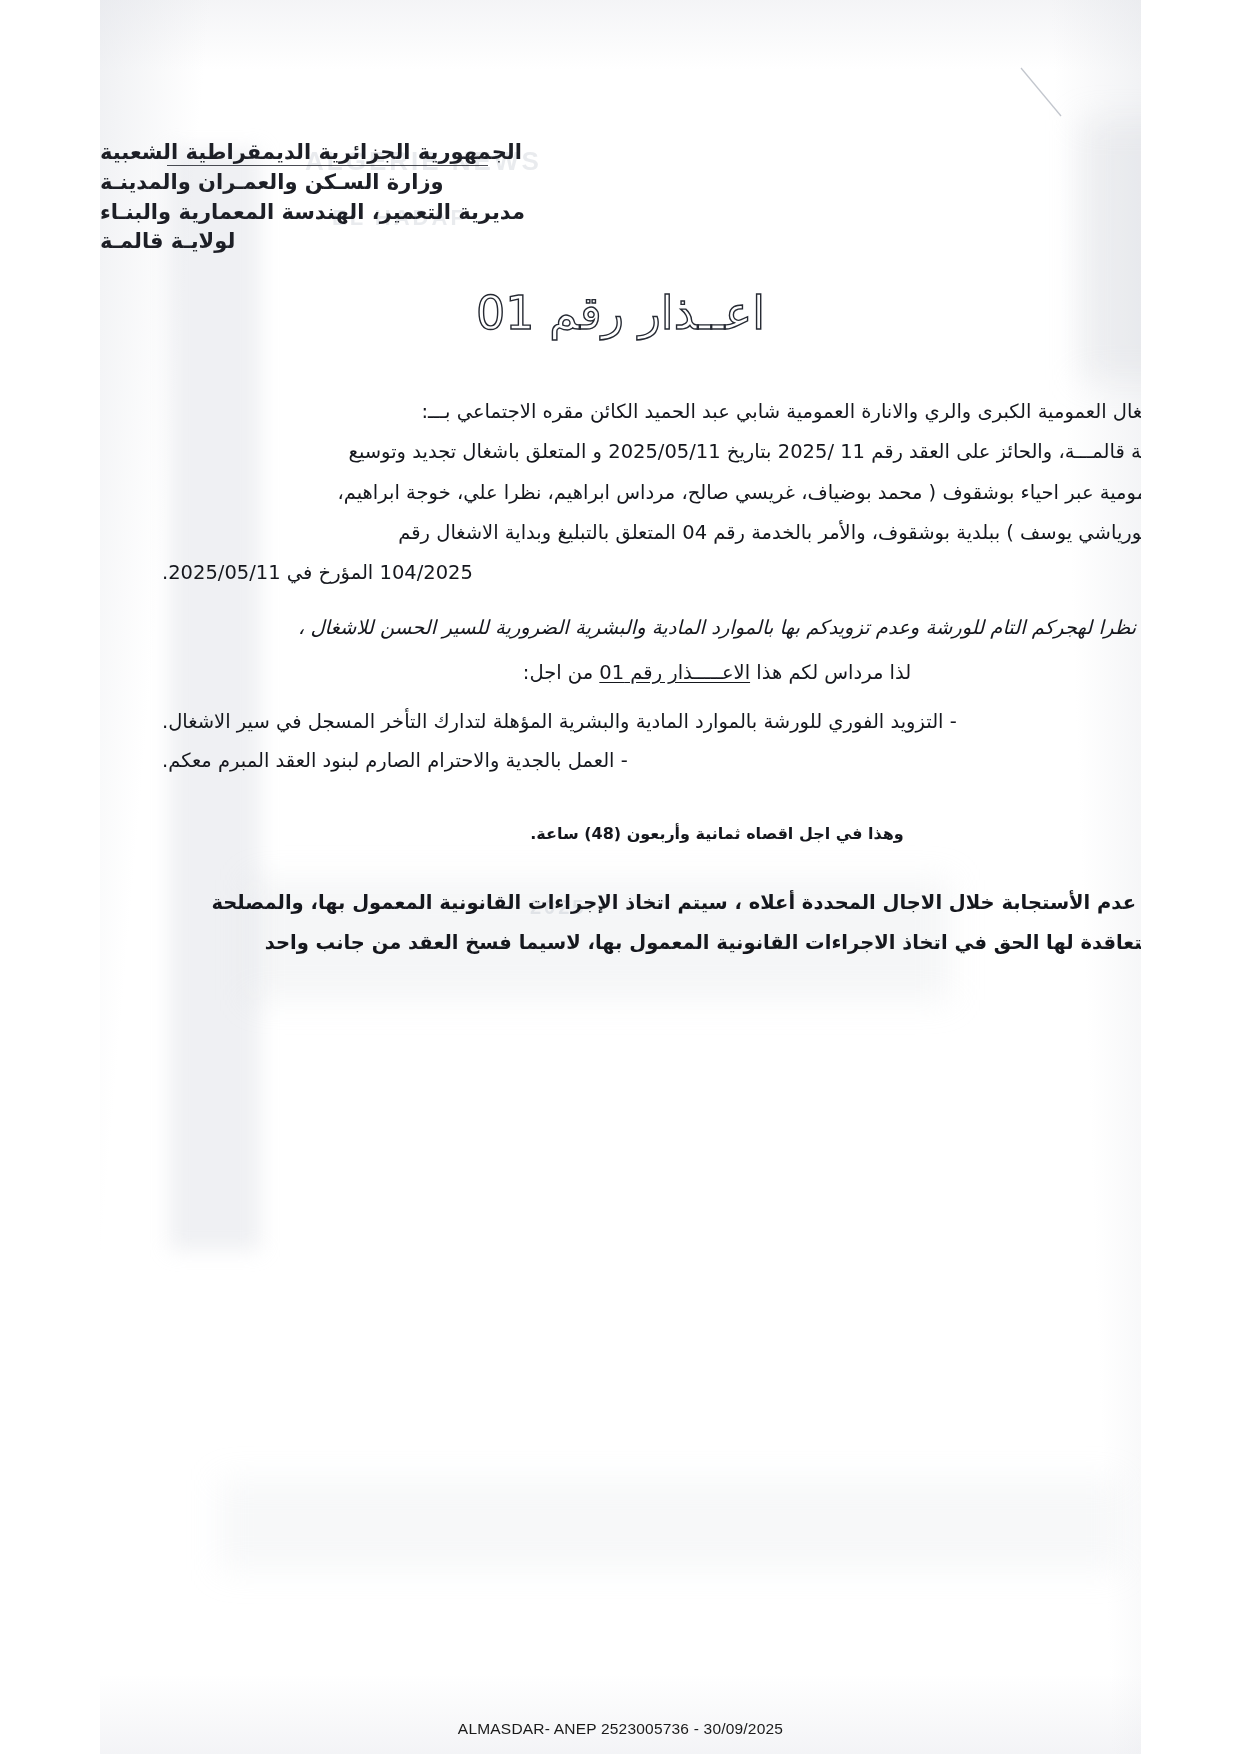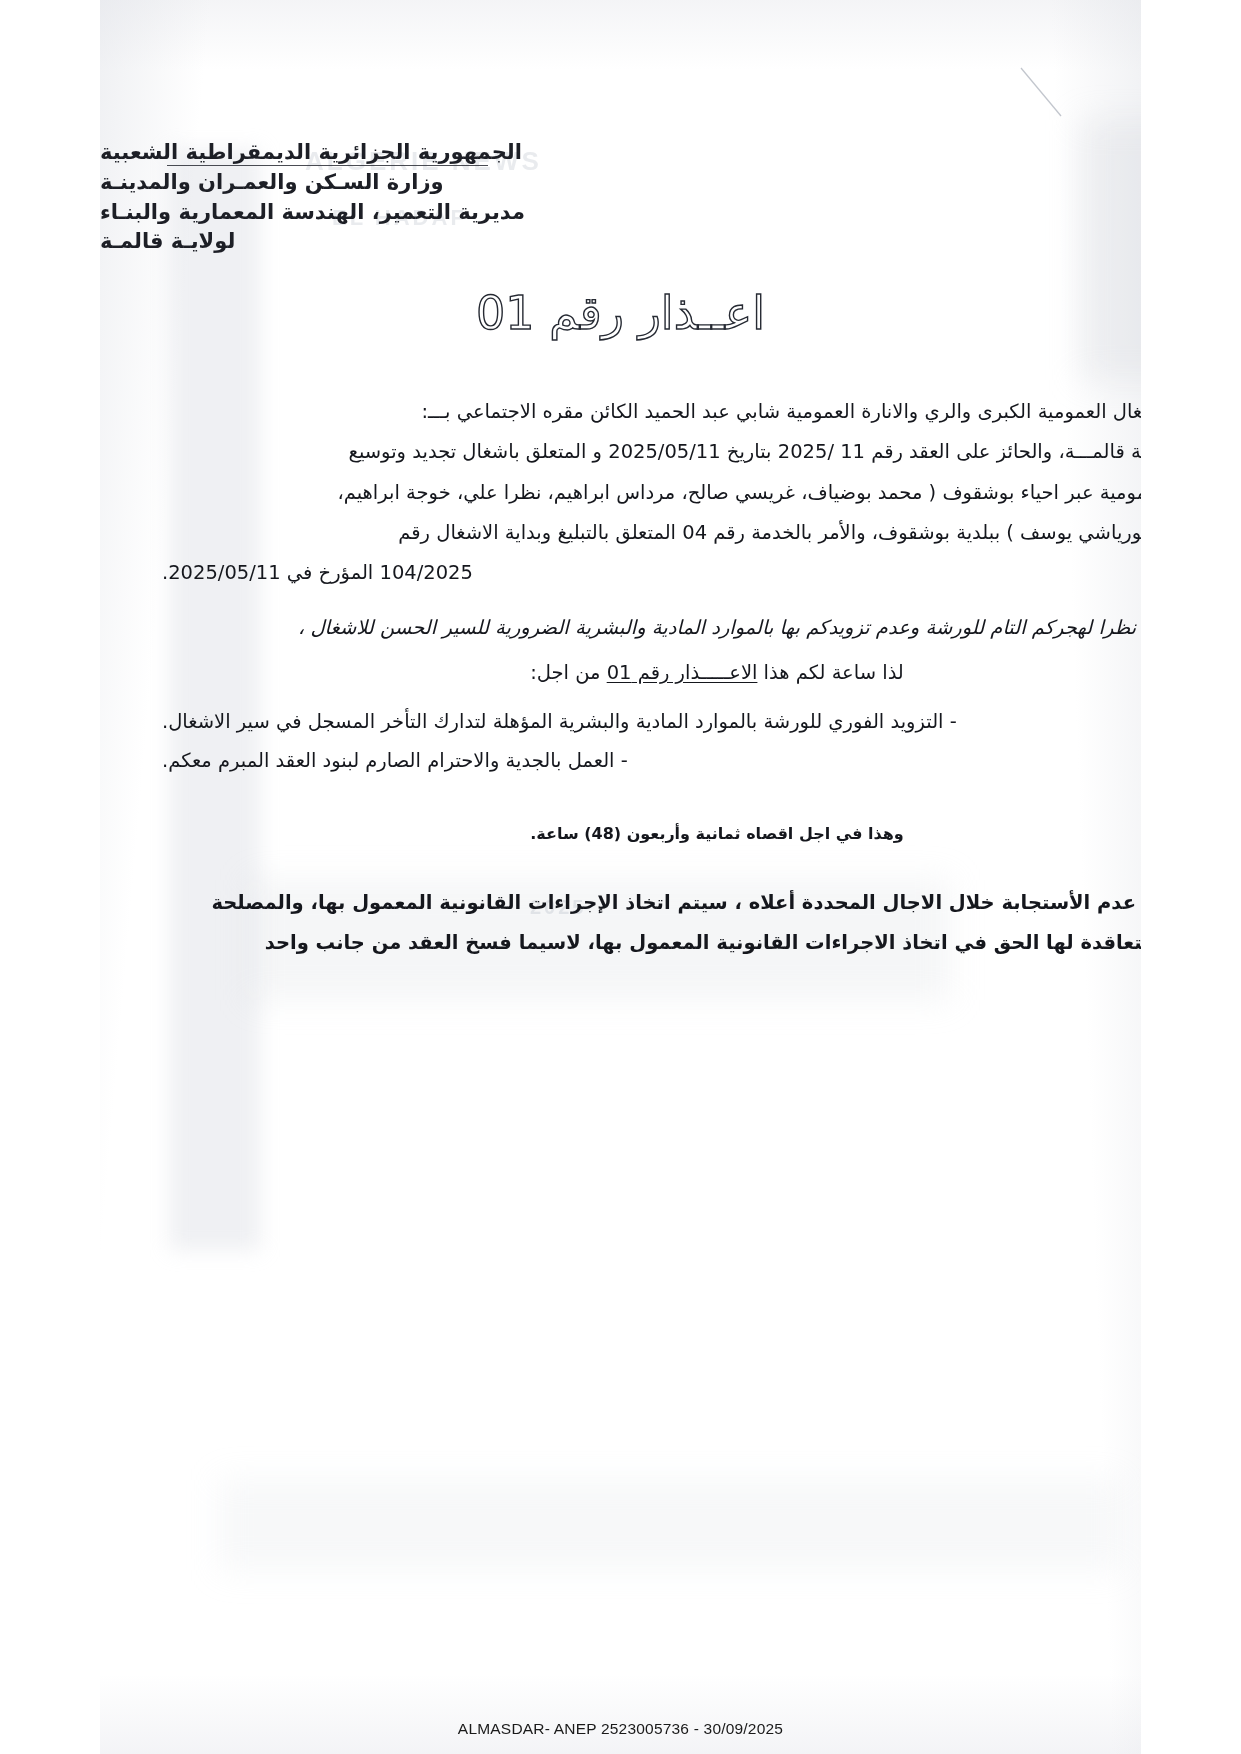--- a/index.html
+++ b/index.html
@@ -235,21 +235,21 @@
       <span class="line ljust">ان مؤسسة الاشغال العمومية الكبرى والري  والانارة العمومية  شابي عبد الحميد  الكائن مقره الاجتماعي بـــ:</span>
       <span class="line ljust">حي الناظور  ولايـة قالمـــة، والحائز على العقد  رقم 11 /2025  بتاريخ 2025/05/11 و المتعلق باشغال تجديد وتوسيع</span>
       <span class="line ljust">شبكة الانارة العمومية عبر احياء بوشقوف ( محمد بوضياف، غريسي صالح، مرداس ابراهيم، نظرا علي، خوجة ابراهيم،</span>
       <span class="line ljust">درابلية الطاهر، بورياشي يوسف ) ببلدية بوشقوف، والأمر بالخدمة رقم 04 المتعلق بالتبليغ وبداية الاشغال رقم</span>
       <span class="line lleft">104/2025 المؤرخ في 2025/05/11.</span>
     </div>
 
     <div class="p-notice">نظرا لهجركم التام للورشة وعدم تزويدكم بها بالموارد المادية والبشرية الضرورية للسير الحسن للاشغال  ،</div>
 
     <div class="p-lead">
-      <span>لذا ساعة لكم هذا </span><span class="u-bold">الاعـــــذار رقم 01</span><span> من اجل:</span>
+      <span>لذا مرداس لكم هذا </span><span class="u-bold">الاعـــــذار رقم 01</span><span> من اجل:</span>
     </div>
 
     <ul class="bullets">
       <li>- التزويد الفوري للورشة بالموارد المادية والبشرية المؤهلة لتدارك التأخر المسجل في سير الاشغال.</li>
       <li>- العمل بالجدية والاحترام الصارم لبنود العقد  المبرم معكم.</li>
     </ul>
 
     <div class="p-deadline">وهذا في اجل اقصاه ثمانية وأربعون (48) ساعة.</div>
 
     <div class="p-warning">

